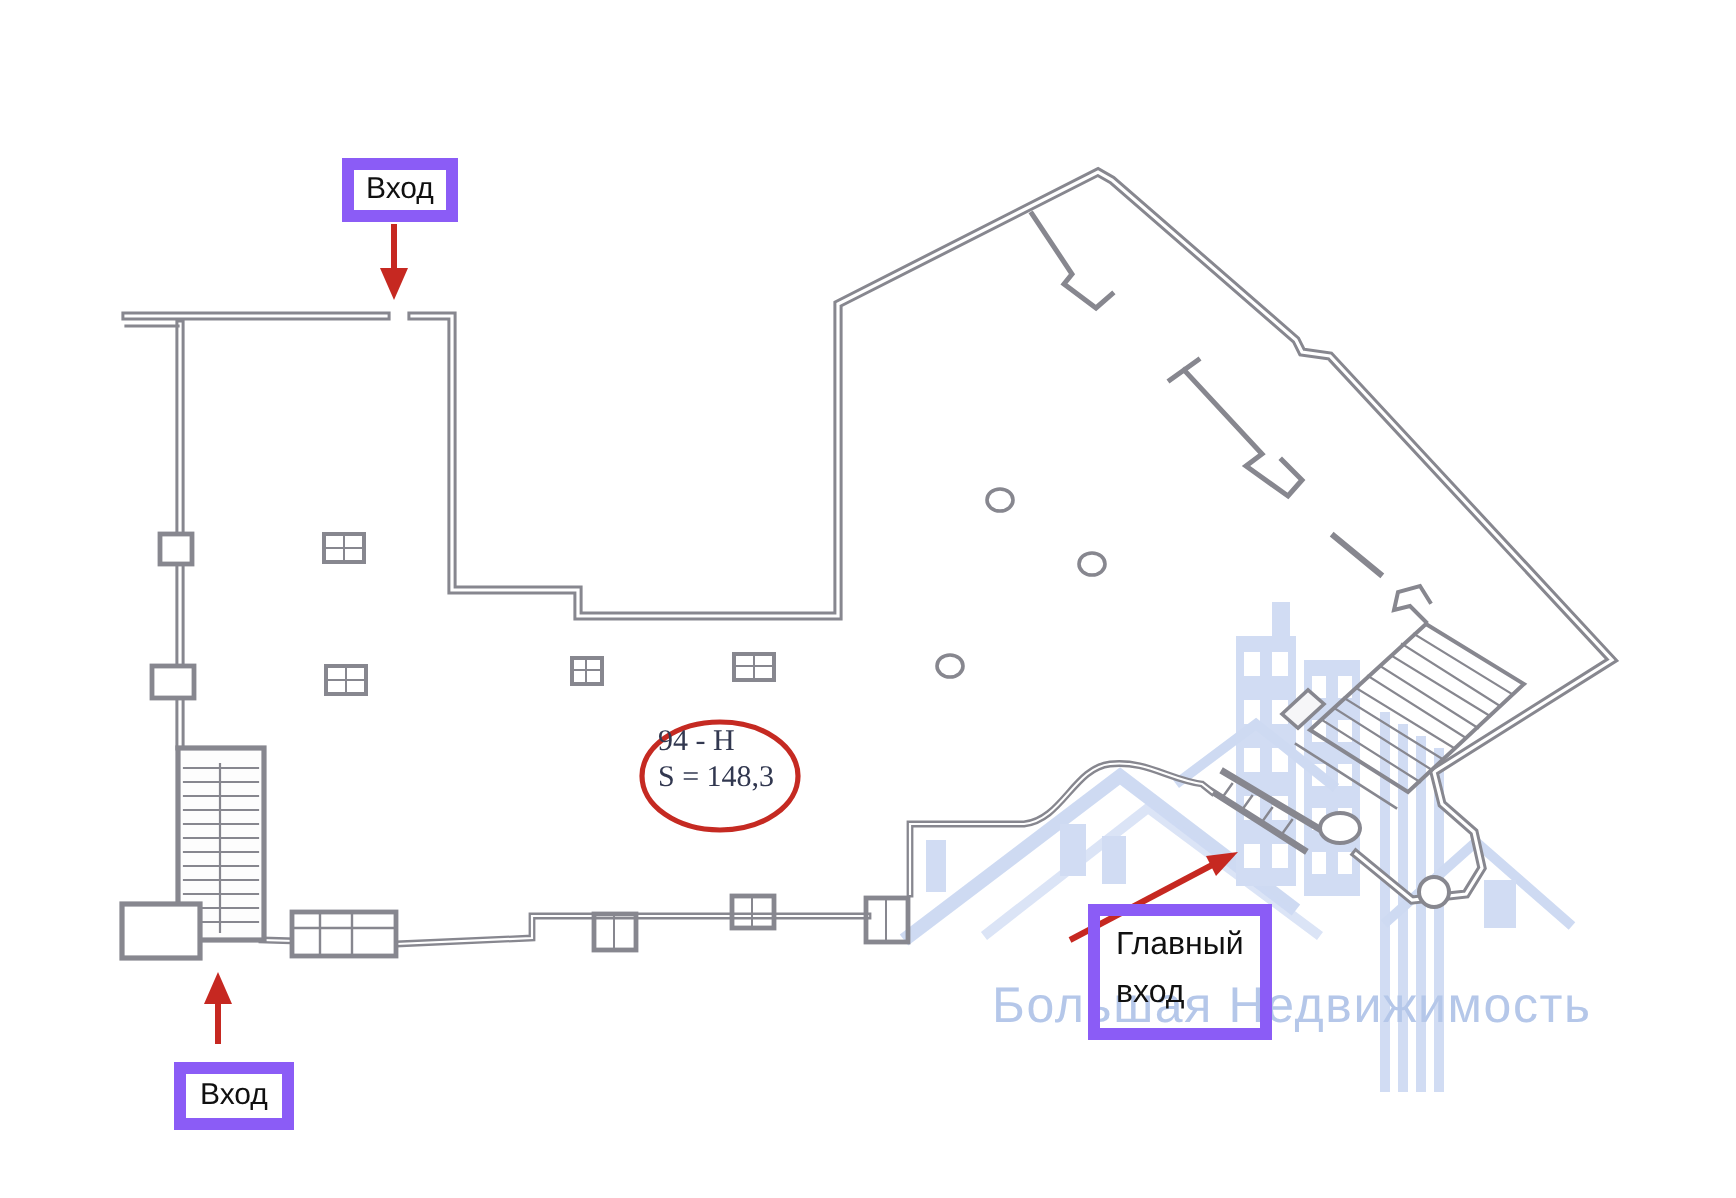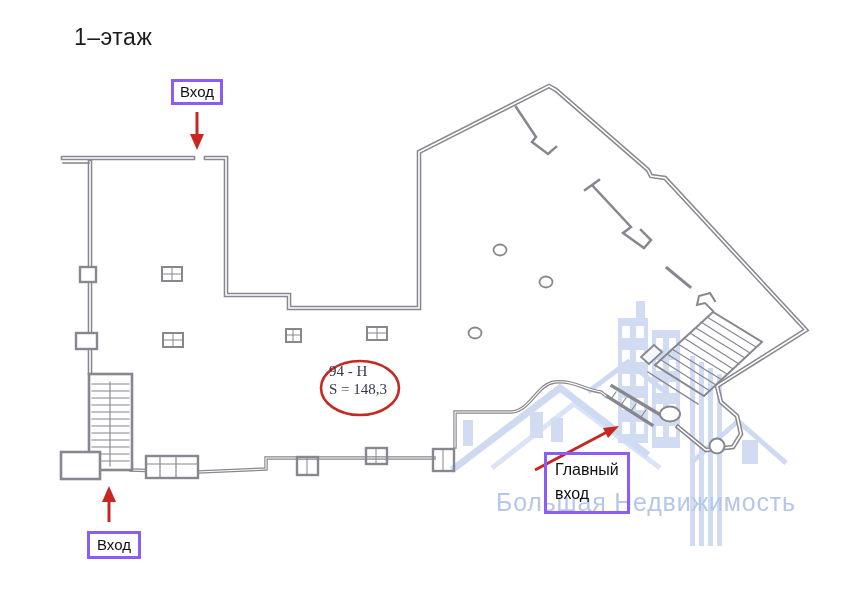--- a/index.html
+++ b/index.html
@@ -6,21 +6,21 @@
   .page{
     position:relative;width:868px;height:599px;background:#ffffff;overflow:hidden;
     font-family:"Liberation Sans",sans-serif;
   }
   .plan-svg{position:absolute;left:0;top:0;z-index:1;}
   .page-title{
     position:absolute;left:74px;top:24px;z-index:3;
     font-size:23px;color:#1c1c1c;letter-spacing:.5px;
   }
   .label-box{
-    position:absolute;z-index:3;border:3px solid #8b5cf6;background:transparent;
+    position:absolute;z-index:3;border:6px solid #8b5cf6;background:transparent;
     color:#101010;white-space:pre-line;
   }
   .label-box.top-entrance{left:171px;top:79px;padding:1px 6px 2px;font-size:15px;}
   .label-box.bottom-entrance{left:87px;top:531px;padding:2px 7px 3px;font-size:15px;}
   .label-box.main-entrance{left:544px;top:452px;padding:3px 8px 5px;font-size:16px;line-height:1.5;}
   .room-label{
     position:absolute;left:329px;top:362px;z-index:3;
     font-family:"Liberation Serif",serif;font-size:15px;line-height:1.22;color:#323850;
   }
 </style>
@@ -164,21 +164,20 @@
         <line x1="109" y1="522" x2="109" y2="498" stroke="#c62821" stroke-width="3"></line>
         <polygon points="109,486 102,502 116,502" fill="#c62821"></polygon>
       </g>
       <g>
         <line x1="535" y1="470" x2="607" y2="432" stroke="#c62821" stroke-width="3"></line>
         <polygon points="619,426 608,438 603,428" fill="#c62821"></polygon>
       </g>
     </g>
   </svg>
 
-  <div class="page-title">1–этаж</div>
 
   <div class="label-box top-entrance">Вход</div>
 
   <div class="label-box bottom-entrance">Вход</div>
 
   <div class="label-box main-entrance">Главный
 вход</div>
 
   <div class="room-label">
     <div>94 - Н</div>

